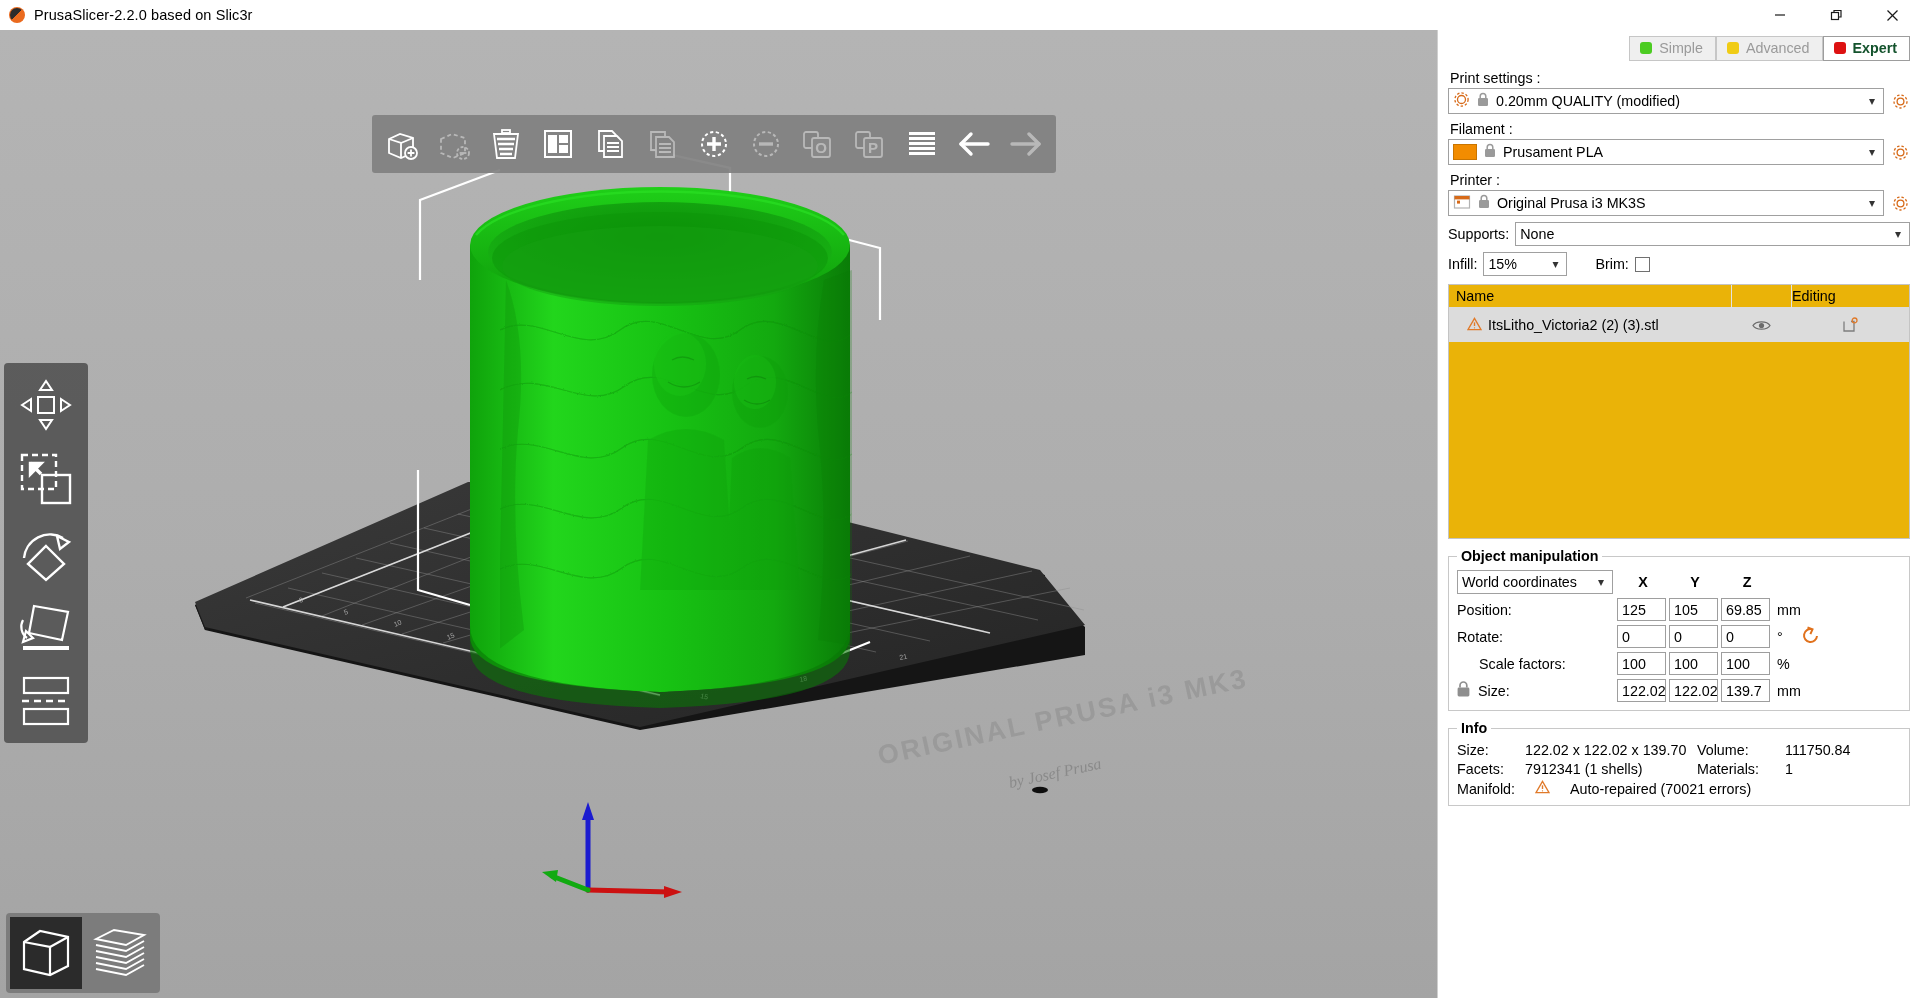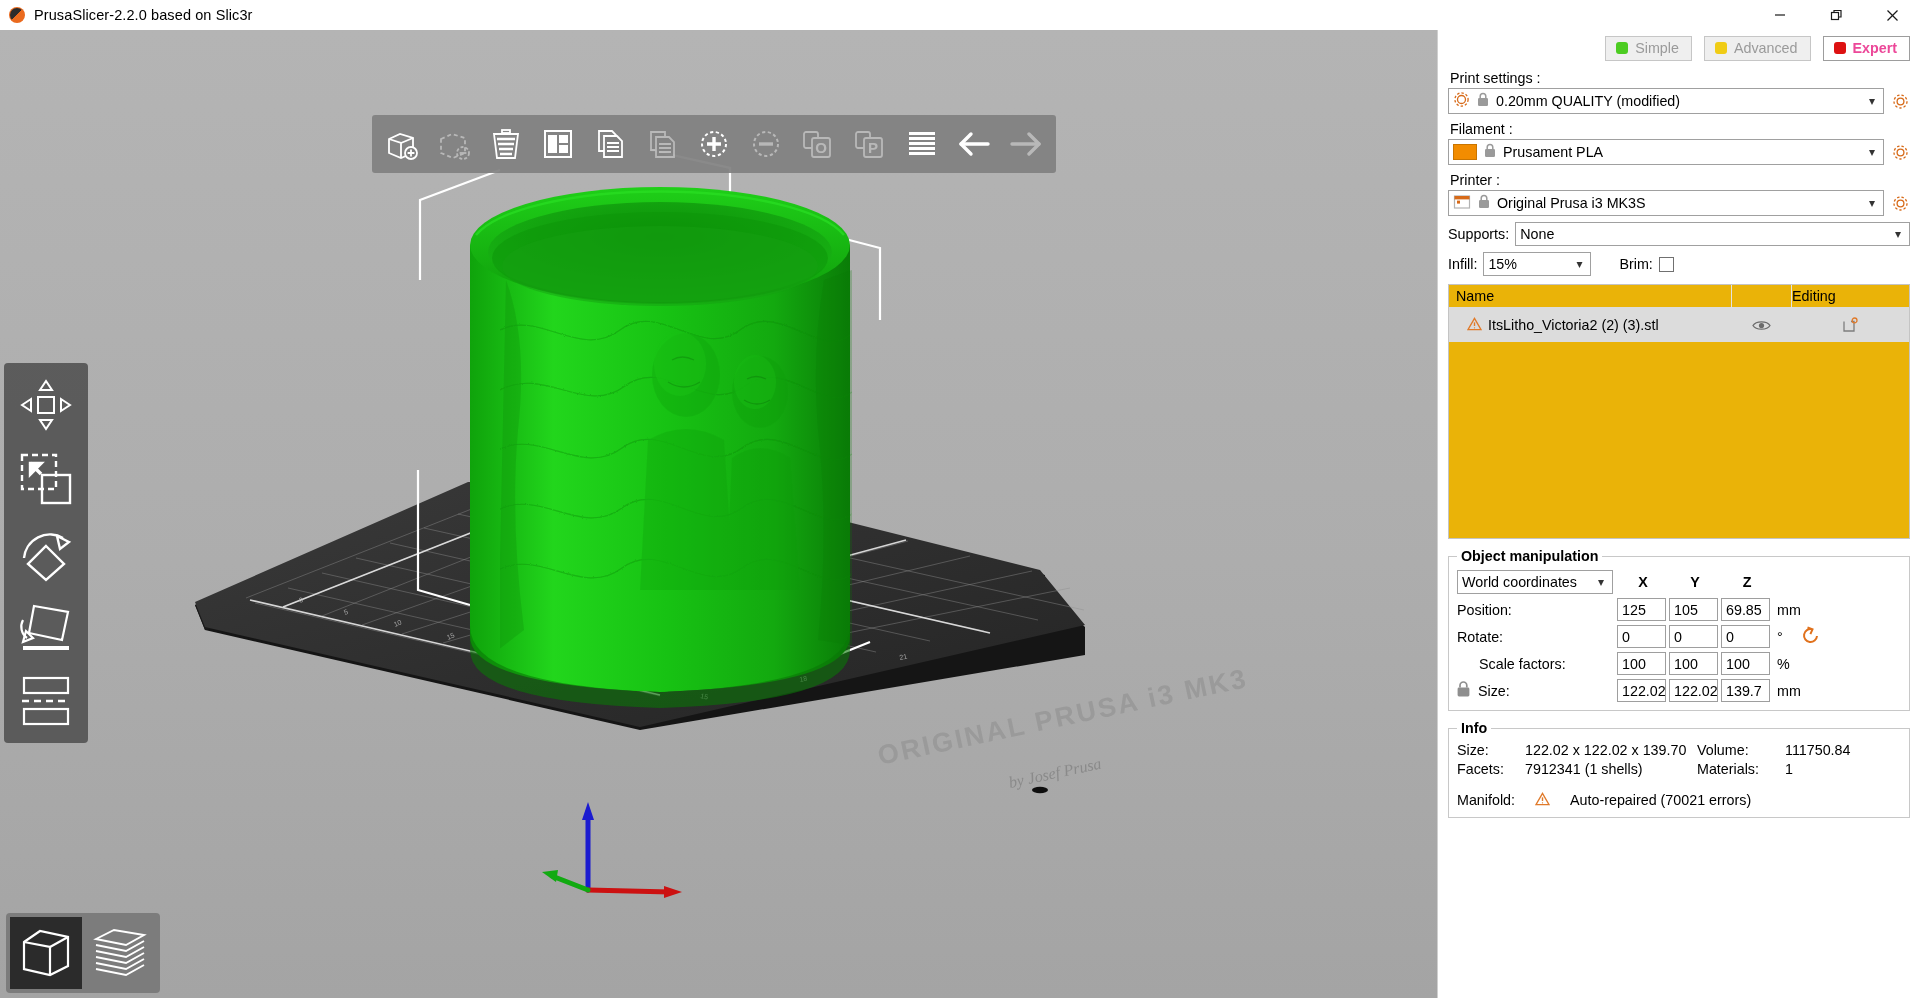--- a/index.html
+++ b/index.html
@@ -96,27 +96,27 @@
 
   
   .scene { position: absolute; inset: 0; }
 
   
   .sidebar {
     flex: 1 1 auto; background: #ffffff; border-left: 1px solid #cfcfcf;
     display: flex; flex-direction: column; padding: 6px 10px 8px 10px;
     font-size: 14.3px; color: #000; position: relative;
   }
-  .mode-row { display: flex; justify-content: flex-end; gap: 12px; margin-bottom: 8px; }
+  .mode-row { display: flex; justify-content: flex-end; gap: 0; margin-bottom: 8px; }
   .mode-btn {
     display: flex; align-items: center; gap: 7px;
     border: 1px solid #c6c6c6; background: #efefef; color: #9a9a9a;
     padding: 3px 12px 4px 10px; font-size: 14.3px;
   }
-  .mode-btn.active { background: #ffffff; color: #ec4899; font-weight: bold; border-color: #9d9d9d; }
+  .mode-btn.active { background: #ffffff; color: #14532d; font-weight: bold; border-color: #9d9d9d; }
   .dot { width: 12px; height: 12px; border-radius: 3px; display: inline-block; }
 
   .field-label { margin: 1px 0 2px 2px; font-size: 14.3px; }
   .combo-row { display: flex; align-items: center; gap: 6px; margin-bottom: 6px; }
   .combo {
     flex: 1 1 auto; height: 26px; border: 1px solid #a0a0a0; background: #fff;
     display: flex; align-items: center; padding: 0 4px; gap: 6px; position: relative;
   }
   .combo .cb-text { flex: 1 1 auto; font-size: 14.3px; white-space: nowrap; overflow: hidden; }
   .chev { width: 14px; text-align: center; color: #333; font-size: 12px; line-height: 1; }
@@ -155,21 +155,21 @@
     padding: 0 4px; width: 49px; margin-right: 3px; display: flex; align-items: center;
   }
   .unit { font-size: 14.3px; padding-left: 4px; }
   .world-combo {
     height: 24px; border: 1px solid #a0a0a0; background:#fff; display:flex; align-items:center;
     padding: 11px 4px; font-size: 14.3px; width: 156px; justify-content: space-between;
   }
 
   
   .info-grid { display: grid; grid-template-columns: 68px 172px 88px auto; row-gap: 3px; font-size: 14.3px; align-items: center; }
-  .info-manifold { display: flex; gap: 20px; margin-top: 15px; font-size: 14.3px; }
+  .info-manifold { display: flex; align-items: center; gap: 20px; margin-top: 3px; font-size: 14.3px; }
 
   .slice-btn {
     margin-top: 9px; height: 32px; background: #e1e1e1; border: 1px solid #adadad;
     display: flex; align-items: center; justify-content: center;
     font-weight: bold; font-size: 14.5px; color: #000;
   }
   .spacer { flex: 1 1 auto; }
 </style>
 </head>
 <body>
@@ -631,21 +631,21 @@
       <div class="small-row">
         <span class="lbl">Supports:</span>
         <div class="combo-sm" style="flex:1 1 auto;">
           <span style="flex:1 1 auto;">None</span>
           <span class="chev">▾</span>
         </div>
       </div>
 
       <div class="small-row">
         <span class="lbl">Infill:</span>
-        <div class="combo-sm" style="width:108px;justify-content:space-between;">
+        <div class="combo-sm" style="width:84px;justify-content:space-between;">
           <span style="flex:1 1 auto;">15%</span>
           <span class="chev">▾</span>
         </div>
         <span class="lbl" style="margin-left:22px;">Brim:</span>
         <span class="cb-brim"></span>
       </div>
 
       <div class="objlist">
         <div class="objlist-head">
           <div class="col-name">Name</div>

